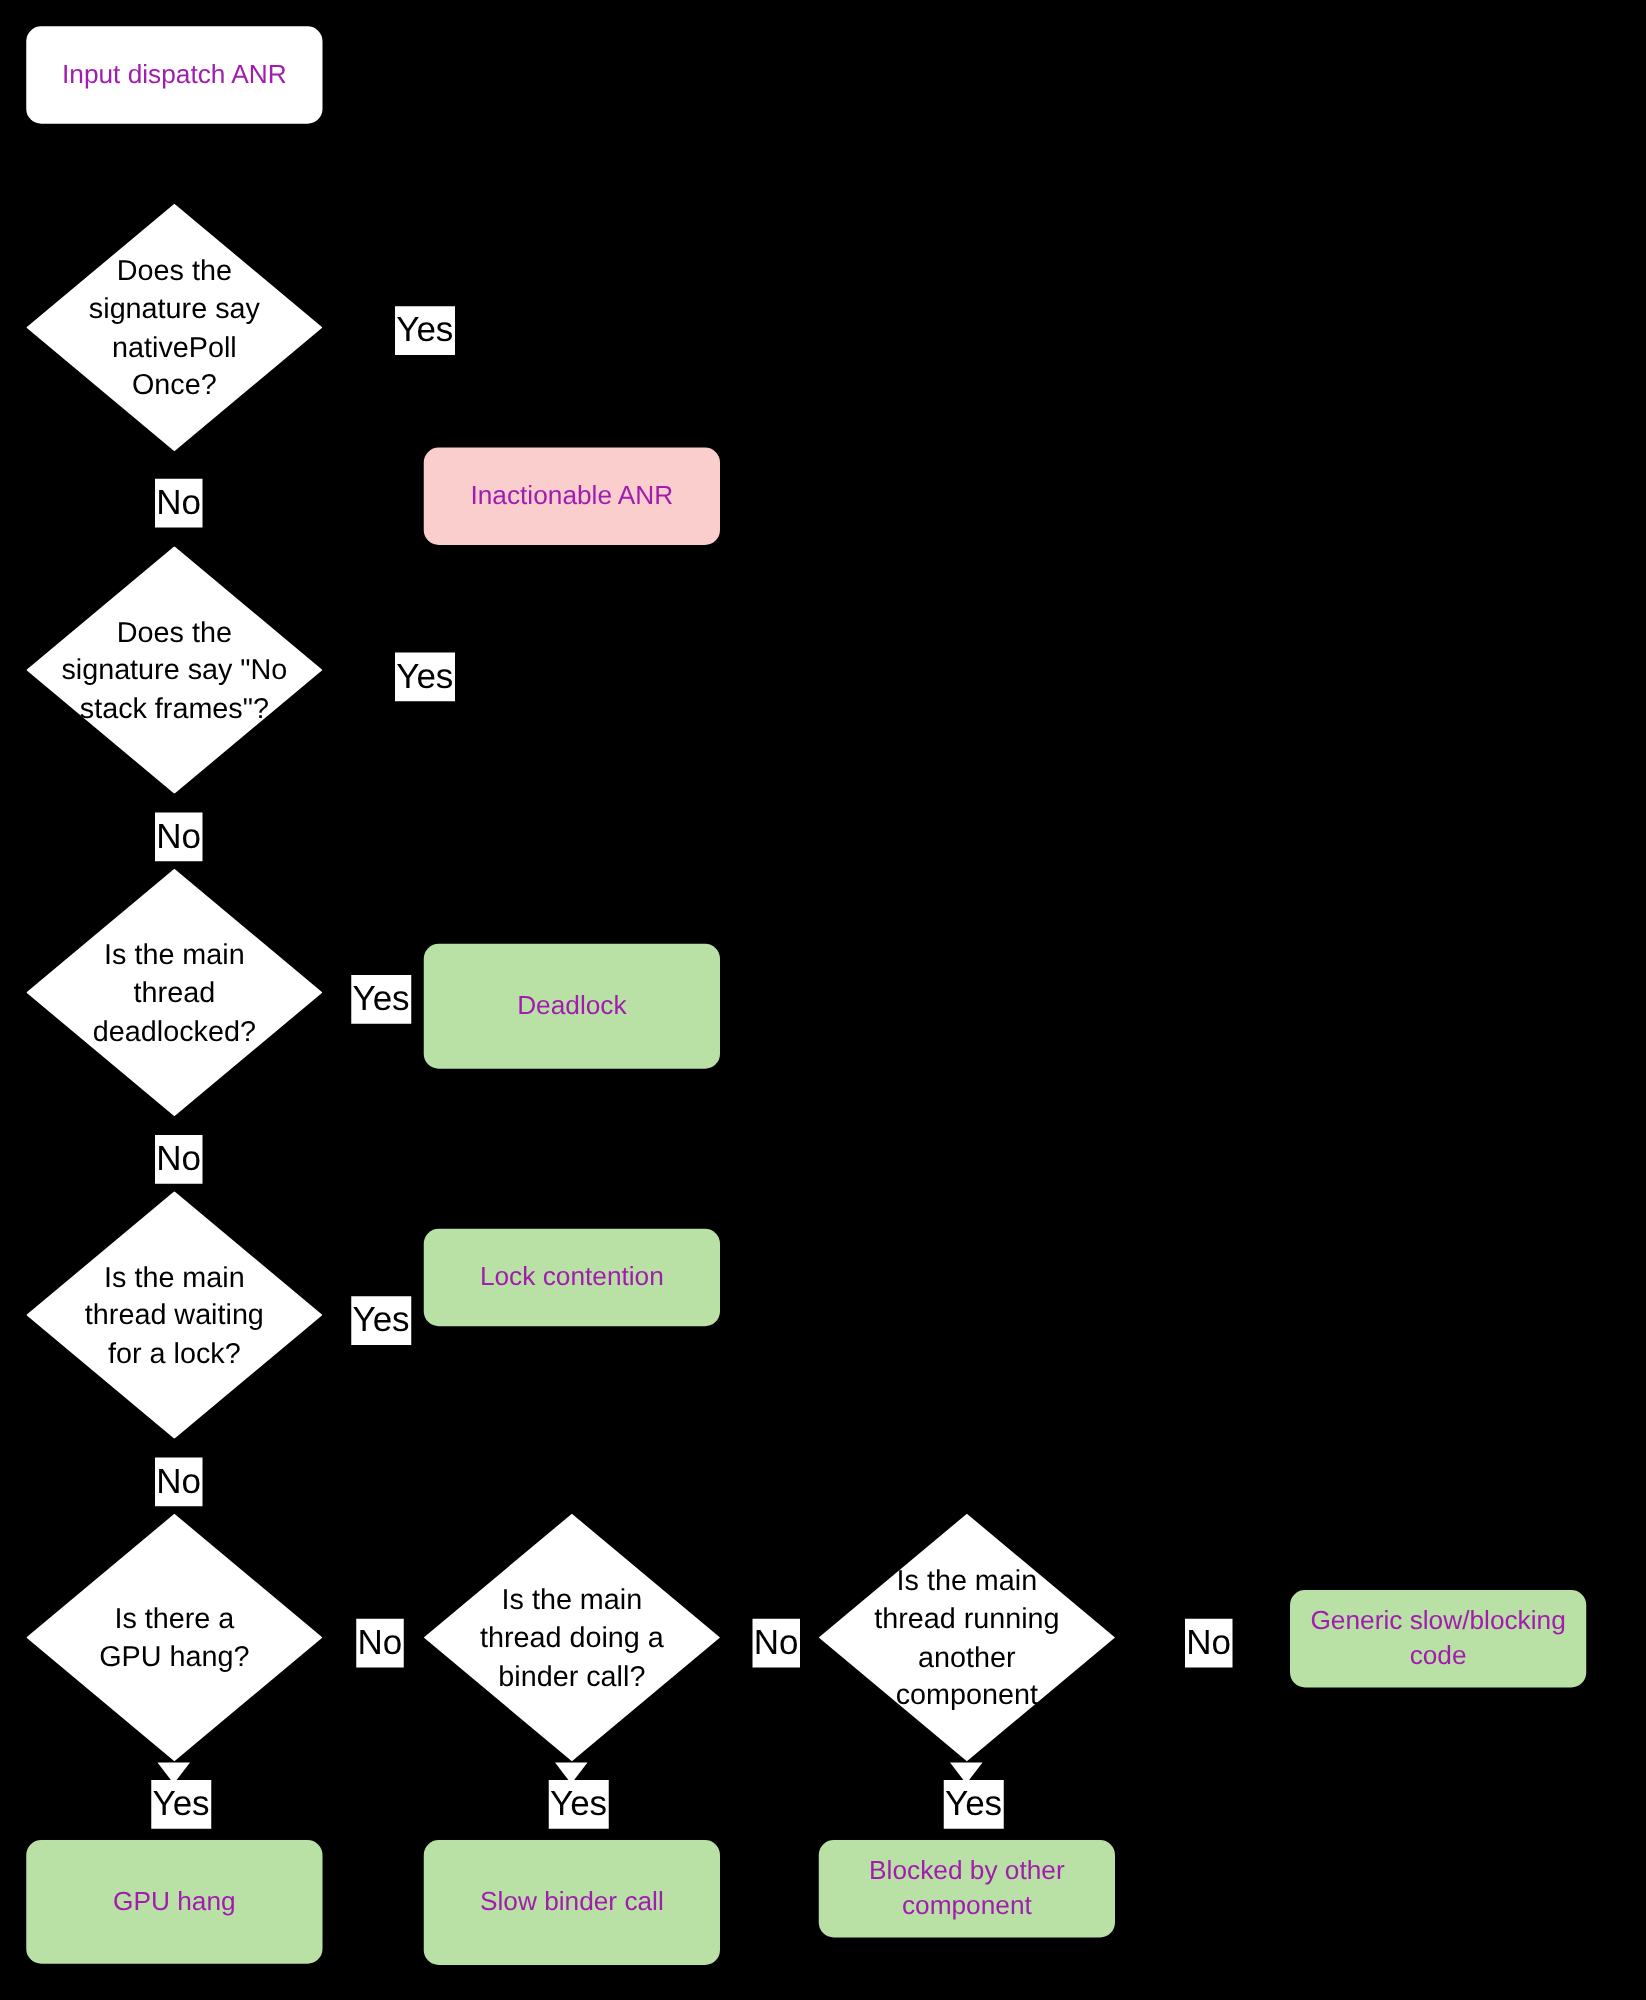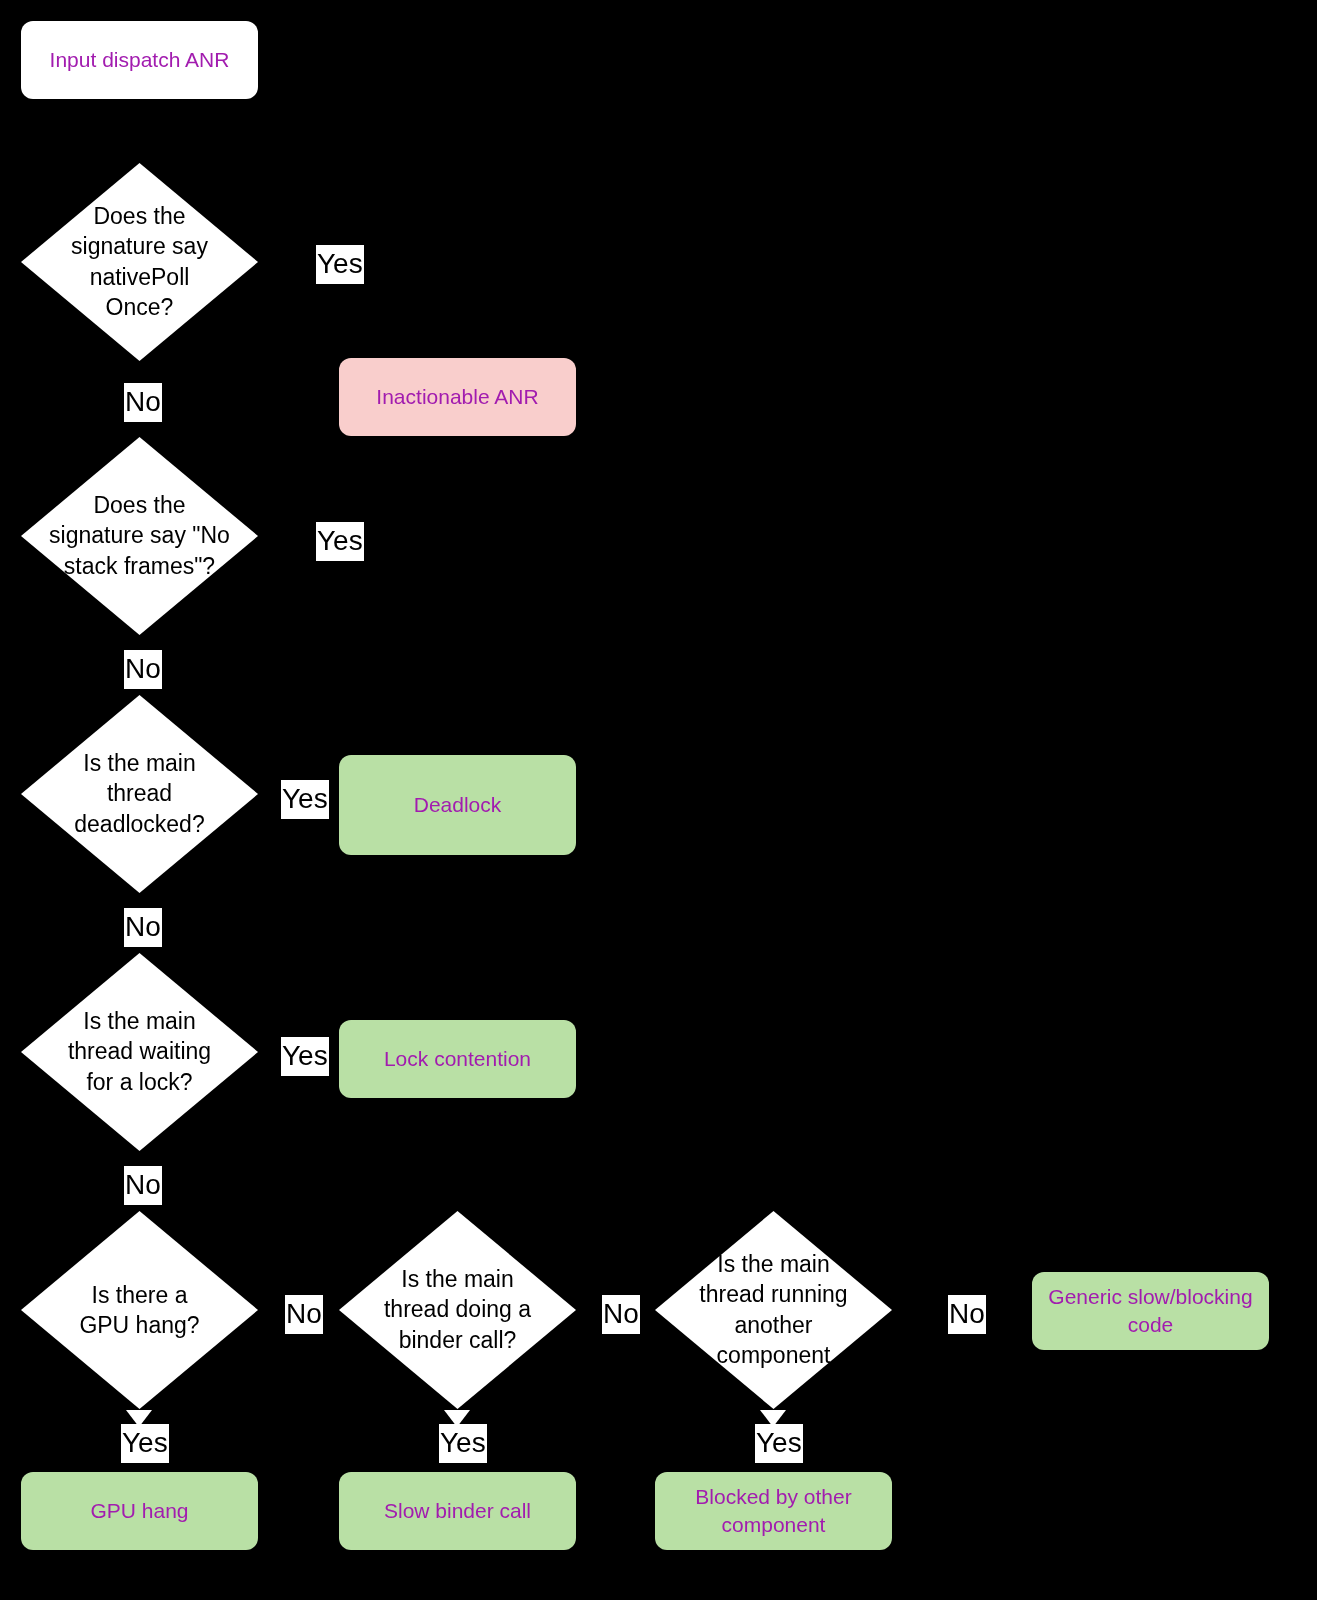--- a/index.html
+++ b/index.html
@@ -142,54 +142,54 @@
     <div class="diamond-shape"></div>
     <div class="diamond-label">Is the main
 thread waiting
 for a lock?</div>
   </div>
 
   <div class="edge-label" style="left:281px; top:1037px;">Yes</div>
 
   <div class="edge-label" style="left:124px; top:1166px;">No</div>
 
-  <div class="node rrect green" style="left:339px; top:1020px; width:237px; height:78px;">
+  <div class="node rrect green" style="left:339px; top:983px; width:237px; height:78px;">
     <span>Lock contention</span>
   </div>
 
   <div class="diamond-wrap" style="left:21px; top:1211px; width:237px; height:198px;">
     <div class="diamond-shape"></div>
     <div class="diamond-label">Is there a
 GPU hang?</div>
   </div>
 
   <div class="edge-label" style="left:285px; top:1295px;">No</div>
 
   <div class="arrowhead-down" style="left:126px; top:1410px;"></div>
 
   <div class="edge-label" style="left:121px; top:1424px;">Yes</div>
 
-  <div class="node rrect green" style="left:21px; top:1472px; width:237px; height:78px;">
+  <div class="node rrect green" style="left:21px; top:1472px; width:237px; height:99px;">
     <span>GPU hang</span>
   </div>
 
   <div class="diamond-wrap" style="left:339px; top:1211px; width:237px; height:198px;">
     <div class="diamond-shape"></div>
     <div class="diamond-label wide">Is the main
 thread doing a
 binder call?</div>
   </div>
 
   <div class="edge-label" style="left:602px; top:1295px;">No</div>
 
   <div class="arrowhead-down" style="left:444px; top:1410px;"></div>
 
   <div class="edge-label" style="left:439px; top:1424px;">Yes</div>
 
-  <div class="node rrect green" style="left:339px; top:1472px; width:237px; height:78px;">
+  <div class="node rrect green" style="left:339px; top:1472px; width:237px; height:100px;">
     <span>Slow binder call</span>
   </div>
 
   <div class="diamond-wrap" style="left:655px; top:1211px; width:237px; height:198px;">
     <div class="diamond-shape"></div>
     <div class="diamond-label">Is the main
 thread running
 another
 component</div>
   </div>

